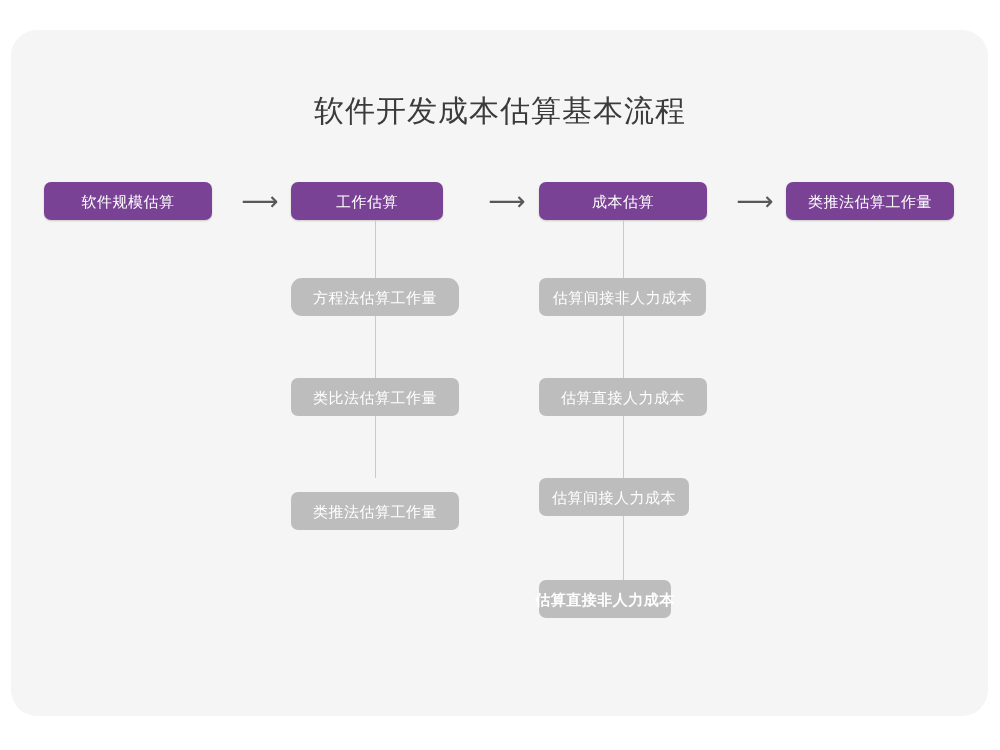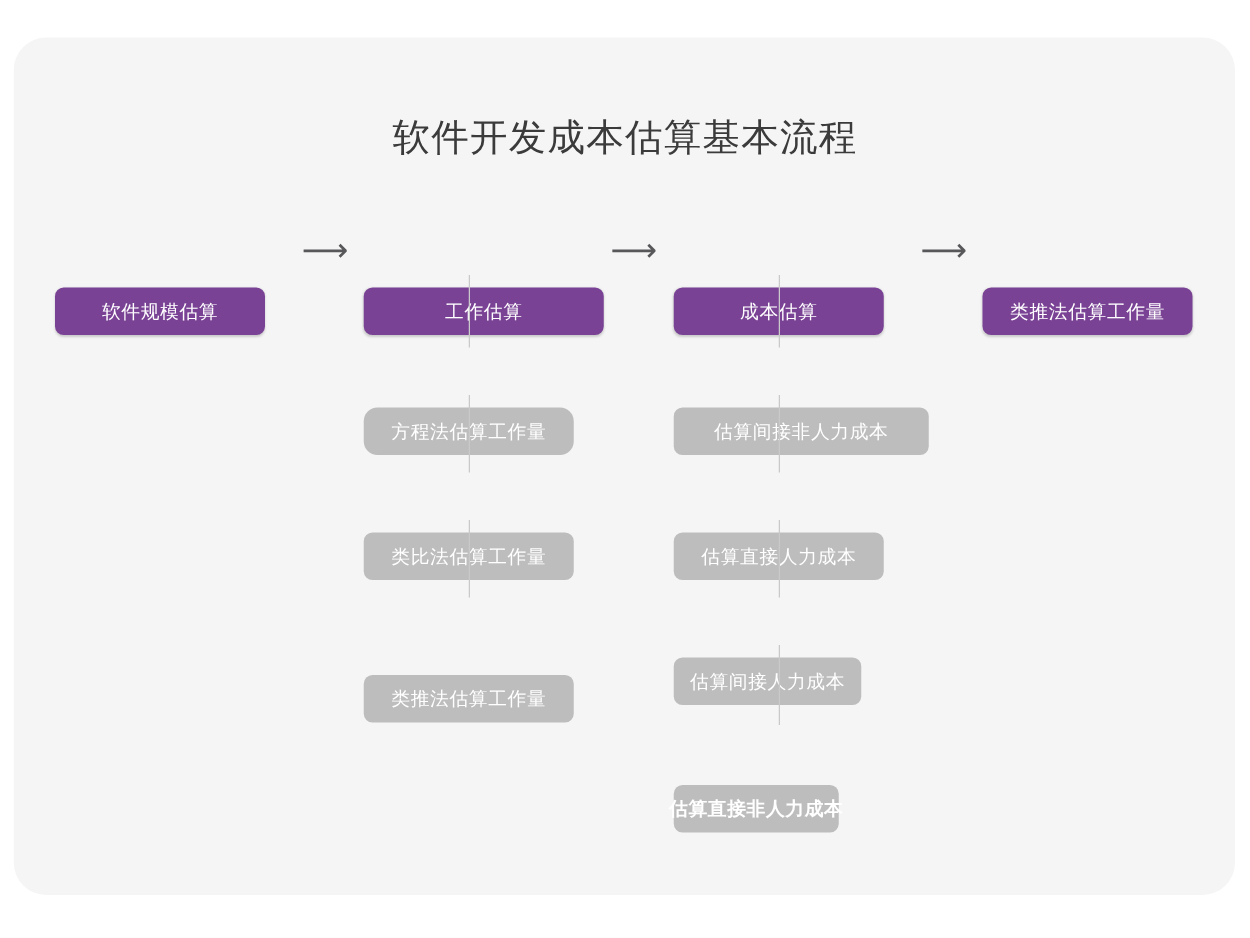--- a/index.html
+++ b/index.html
@@ -52,21 +52,20 @@
     display: flex;
     align-items: center;
     justify-content: center;
     border-radius: 7px;
     color: #ffffff;
     font-size: 15px;
     line-height: 1;
     letter-spacing: 0.5px;
     white-space: nowrap;
     height: 38px;
-    margin-top: 48px;
   }
 
   .node.primary {
     background: #7a4295;
     box-shadow: 0 1px 2px rgba(0,0,0,0.18);
   }
 
   .node.secondary {
     background: #bdbdbd;
   }
@@ -99,21 +98,21 @@
   <div class="card"></div>
 
   <div class="diagram-title">软件开发成本估算基本流程</div>
 
   <div class="node primary" style="left:44px; top:182px; width:168px;">
     <span>软件规模估算</span>
   </div>
 
   <div class="arrow" style="left:227px; top:191px; width:66px;">⟶</div>
 
-  <div class="node primary" style="left:291px; top:182px; width:192px;">
+  <div class="node primary" style="left:291px; top:182px; width:152px;">
     <span>工作估算</span>
   </div>
 
   <div class="arrow" style="left:474px; top:191px; width:66px;">⟶</div>
 
   <div class="node primary" style="left:539px; top:182px; width:168px;">
     <span>成本估算</span>
   </div>
 
   <div class="arrow" style="left:722px; top:191px; width:66px;">⟶</div>
@@ -131,21 +130,21 @@
   <div class="node secondary" style="left:291px; top:378px; width:168px;">
     <span>类比法估算工作量</span>
   </div>
 
   <div class="vline" style="left:375px; top:416px; height:62px;"></div>
   <div class="node secondary" style="left:291px; top:492px; width:168px;align-items:center;">
     <span>类推法估算工作量</span>
   </div>
 
   <div class="vline" style="left:623px; top:220px; height:58px;"></div>
-  <div class="node secondary" style="left:539px; top:278px; width:204px;">
+  <div class="node secondary" style="left:539px; top:278px; width:167px;">
     <span>估算间接非人力成本</span>
   </div>
 
   <div class="vline" style="left:623px; top:316px; height:62px;"></div>
   <div class="node secondary" style="left:539px; top:378px; width:168px;">
     <span>估算直接人力成本</span>
   </div>
 
   <div class="vline" style="left:623px; top:416px; height:62px;"></div>
   <div class="node secondary" style="left:539px; top:478px; width:150px;">

